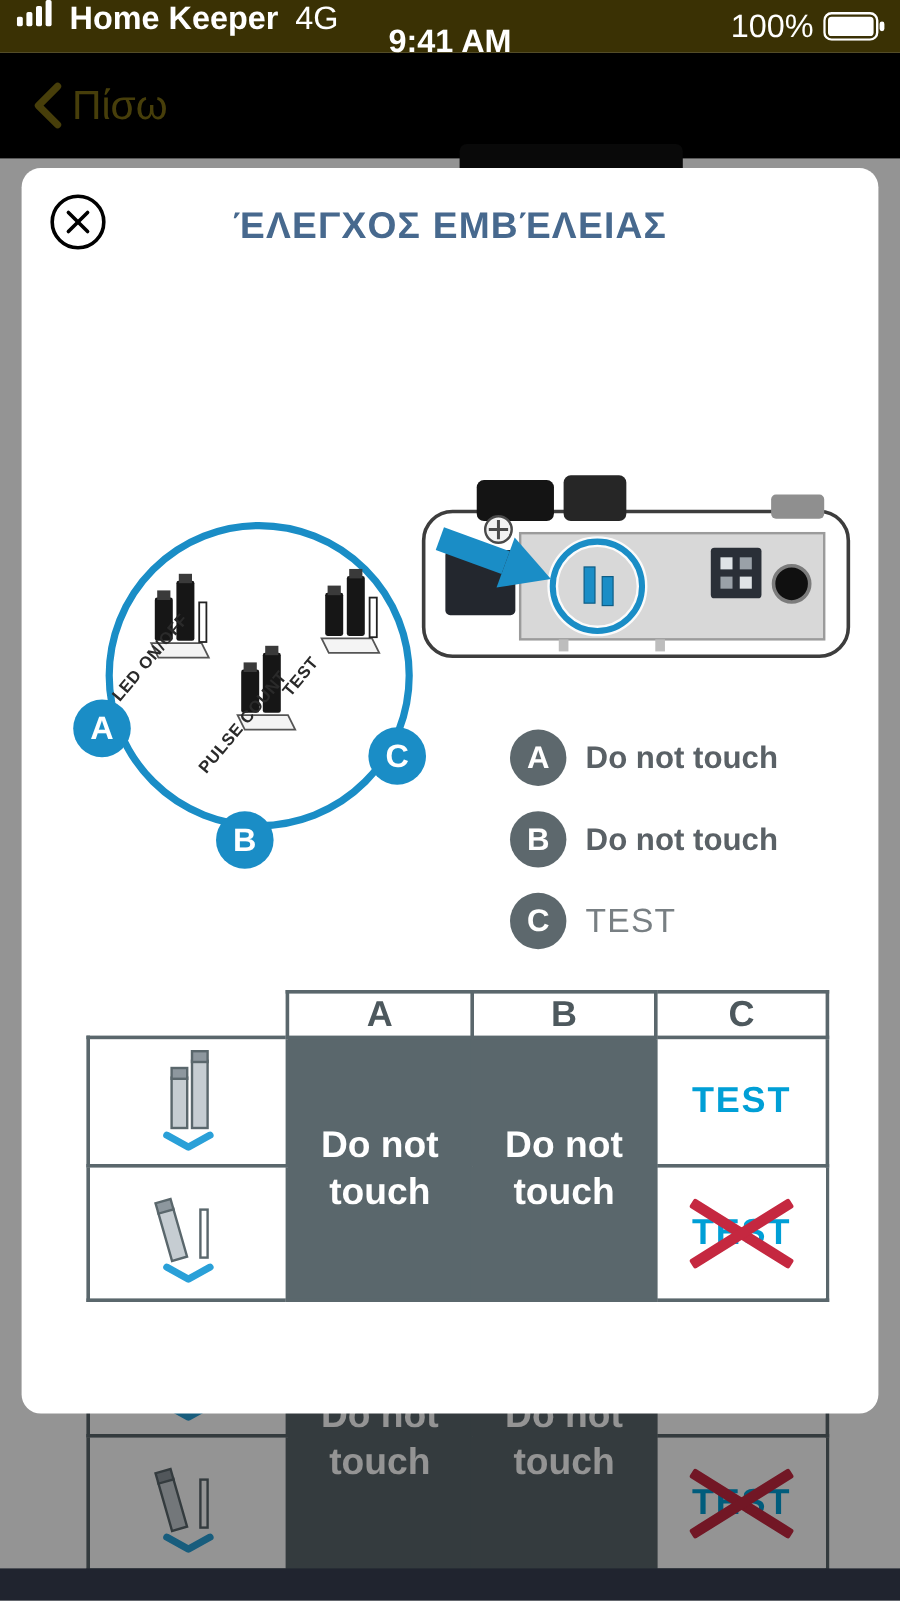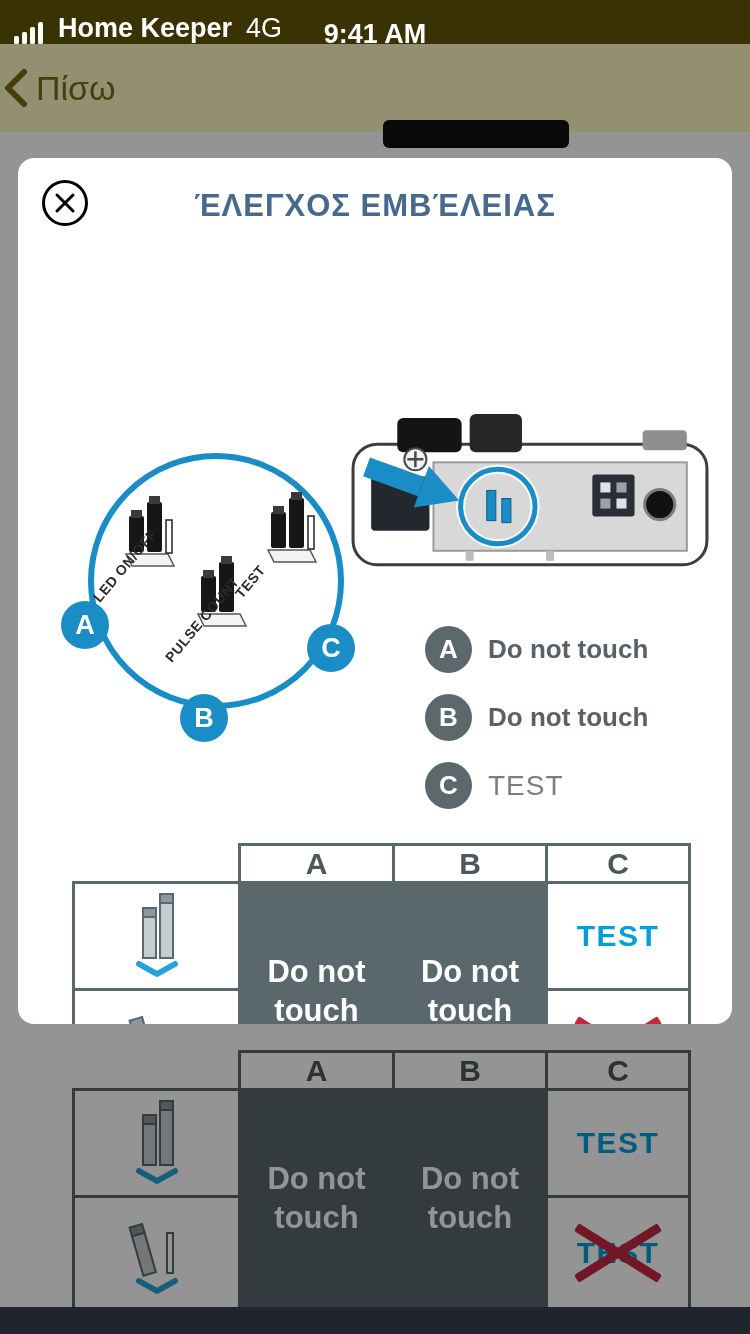--- a/index.html
+++ b/index.html
@@ -9,43 +9,43 @@
     background:#ffffff;
     font-family:"Liberation Sans","DejaVu Sans",sans-serif;
     -webkit-font-smoothing:antialiased;
   }
   
   .status-bar{
     position:absolute; top:0; left:0; width:750px; height:44px;
     background:#3a3104; color:#fff; z-index:30;
     display:flex; align-items:center; font-size:27px;
   }
-  .sb-left{position:absolute; left:14px; top:0; height:44px; display:flex; align-items:flex-end; gap:10px;}
+  .sb-left{position:absolute; left:14px; top:0; height:44px; display:flex; align-items:flex-start; gap:10px;}
   .sb-carrier{font-weight:600;}
   .sb-network{margin-left:4px;}
   .sb-time{position:absolute; left:0; right:0; text-align:center; font-weight:700;margin-top:24px;}
   .sb-right{position:absolute; right:12px; top:0; height:44px; display:flex; align-items:center; gap:8px;}
   
   .nav-bar{
     position:absolute; top:44px; left:0; width:750px; height:88px;
-    background:#fef9c3; z-index:1;
-    display:flex; align-items:center; padding-left:4px; box-sizing:border-box;
+    background:#000000; z-index:1;
+    display:flex; align-items:center; padding-left:28px; box-sizing:border-box;
   }
   .nav-back{display:flex; align-items:center; gap:8px; color:#7a6c12; font-size:34px;}
   .nav-title{margin-left:18px; font-size:36px; font-weight:700; color:#99891c; white-space:nowrap; overflow:hidden;}
   
   .bg-sliver{position:absolute; left:383px; top:120px; width:186px; height:28px; background:#101010; border-radius:6px; z-index:1;}
   .bg-table-wrap{position:absolute; left:72px; top:1050px; z-index:2;}
   .bg-strip{position:absolute; left:0; top:1307px; width:750px; height:27px; background:#373f51; z-index:2;}
   
   .dim-overlay{position:absolute; left:0; top:44px; width:750px; height:1290px; background:rgba(0,0,0,0.42); z-index:5;}
   
   .modal{
-    position:absolute; left:18px; top:140px; width:714px; height:866px;
-    background:#ffffff; border-radius:16px; z-index:10; overflow:hidden;margin-top:18px;
+    position:absolute; left:18px; top:140px; width:714px; height:1038px;
+    background:#ffffff; border-radius:16px; z-index:10; overflow:hidden;
   }
   .close-btn{
     position:absolute; left:24px; top:22px; width:46px; height:46px;
     border:3px solid #000; border-radius:50%; box-sizing:border-box;
     display:flex; align-items:center; justify-content:center; background:#fff; cursor:pointer;
   }
   .modal-title{
     position:absolute; left:0; right:0; top:30px; text-align:center;
     font-size:31px; font-weight:600; letter-spacing:1px; color:#47698e;
   }
@@ -110,20 +110,28 @@
       <svg width="34" height="22" viewBox="0 0 34 22">
         <rect x="0" y="14" width="5" height="8" rx="1.5" fill="#fff"></rect>
         <rect x="8" y="10" width="5" height="12" rx="1.5" fill="#fff"></rect>
         <rect x="16" y="5" width="5" height="17" rx="1.5" fill="#fff"></rect>
         <rect x="24" y="0" width="5" height="22" rx="1.5" fill="#fff"></rect>
       </svg>
       <span class="sb-carrier">Home Keeper</span>
       <span class="sb-network">4G</span>
     </div>
     <div class="sb-time">9:41 AM</div>
+    <div class="sb-right">
+      <span>100%</span>
+      <svg width="52" height="24" viewBox="0 0 52 24">
+        <rect x="1" y="1" width="44" height="22" rx="6" fill="none" stroke="#fff" stroke-width="2"></rect>
+        <rect x="4" y="4" width="38" height="16" rx="3" fill="#fff"></rect>
+        <rect x="47" y="8" width="4" height="8" rx="2" fill="#fff"></rect>
+      </svg>
+    </div>
   </div>
 
   <div class="nav-bar">
     <div class="nav-back">
       <svg width="24" height="40" viewBox="0 0 24 40">
         <polyline points="20,4 4,20 20,36" fill="none" stroke="#7a6c12" stroke-width="6" stroke-linecap="round" stroke-linejoin="round"></polyline>
       </svg>
       <span>Πίσω</span>
     </div>
   </div>

